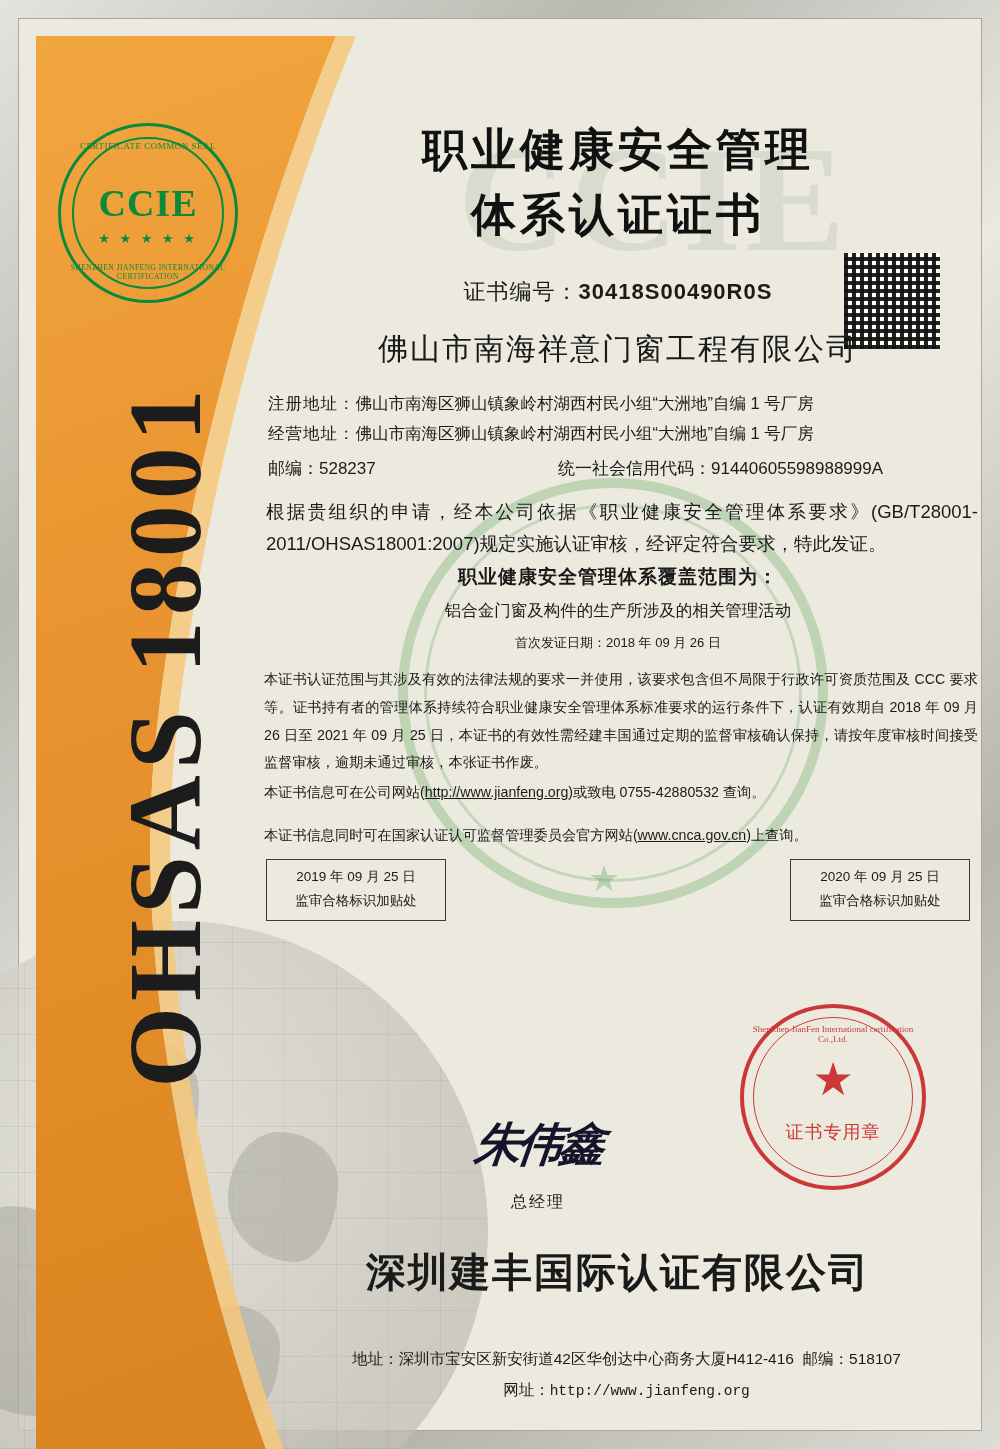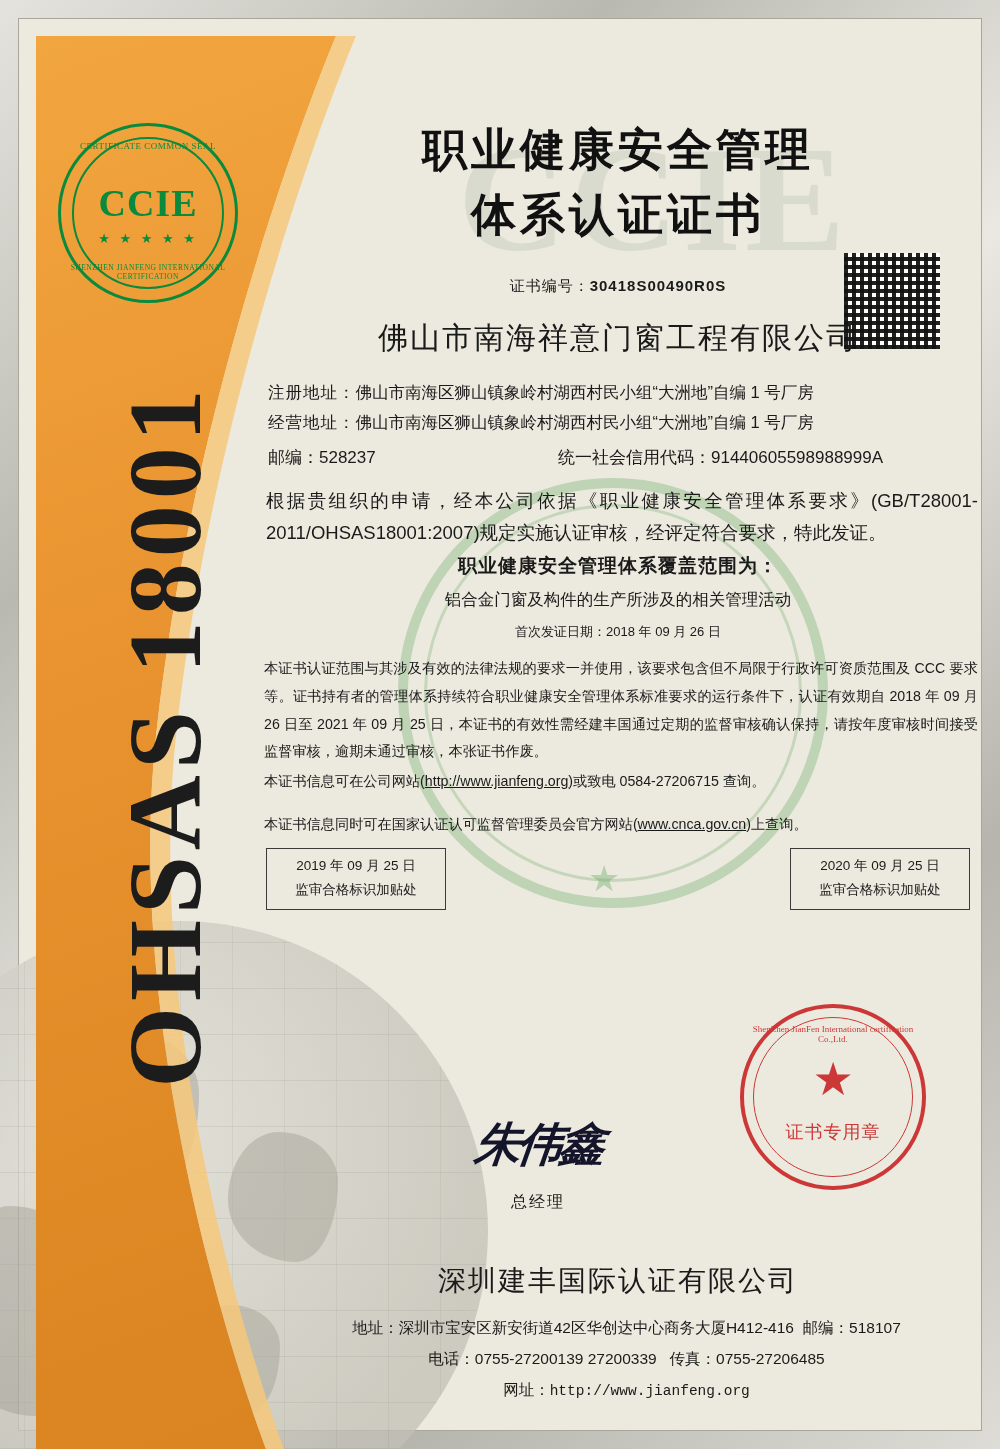--- a/index.html
+++ b/index.html
@@ -203,21 +203,21 @@
     background:
       repeating-linear-gradient(90deg, #111 0 4px, transparent 4px 8px),
       repeating-linear-gradient(0deg, #111 0 4px, #fff 4px 8px);
     background-blend-mode: multiply;
     opacity: .92;
   }
   .row { position: relative; }
   .cert-no {
     margin-top: 28px;
     text-align: center;
-    font-size: 15px;
+    font-size: 22px;
     letter-spacing: 1px;
   }
   .cert-no b { font-weight: bold; }
   .company {
     margin-top: 22px;
     text-align: center;
     font-size: 30px;
     font-weight: normal;
     letter-spacing: 2px;
   }
@@ -341,22 +341,22 @@
   .sign-label {
     margin-top: 16px;
     font-size: 16px;
     letter-spacing: 2px;
   }
   .issuer {
     position: absolute;
     left: 0; right: 0;
     bottom: 128px;
     text-align: center;
-    font-size: 28px;
-    font-weight: normal;
+    font-size: 40px;
+    font-weight: bold;
     letter-spacing: 2px;
   }
   .footer {
     position: absolute;
     left: 17px; right: 0;
     bottom: 22px;
     text-align: center;
     font-size: 15.5px;
     line-height: 2;
   }
@@ -436,21 +436,21 @@
       <div class="scope-head row">职业健康安全管理体系覆盖范围为：</div>
       <div class="scope-body row">铝合金门窗及构件的生产所涉及的相关管理活动</div>
 
       <div class="issue-date row">
         <span>首次发证日期：</span><span>2018 年 09 月 26 日</span>
       </div>
 
       <div class="fineprint row">本证书认证范围与其涉及有效的法律法规的要求一并使用，该要求包含但不局限于行政许可资质范围及 CCC 要求等。证书持有者的管理体系持续符合职业健康安全管理体系标准要求的运行条件下，认证有效期自 2018 年 09 月 26 日至 2021 年 09 月 25 日，本证书的有效性需经建丰国通过定期的监督审核确认保持，请按年度审核时间接受监督审核，逾期未通过审核，本张证书作废。</div>
 
       <div class="fineprint row" style="margin-top:2px;">
-        <span>本证书信息可在公司网站(</span><u><span>http://www.jianfeng.org</span></u><span>)或致电 0584-27206715 查询。</span>
+        <span>本证书信息可在公司网站(</span><u><span>http://www.jianfeng.org</span></u><span>)或致电 0755-42880532 查询。</span>
       </div>
       <div class="fineprint row" style="margin-top:15px;">
         <span>本证书信息同时可在国家认证认可监督管理委员会官方网站(</span><u><span>www.cnca.gov.cn</span></u><span>)上查询。</span>
       </div>
 
       <div class="boxes row">
         <div class="stampbox">
           <div>2019 年 09 月 25 日</div>
           <div>监审合格标识加贴处</div>
         </div>
@@ -472,22 +472,19 @@
         <div class="zw">证书专用章</div>
       </div>
 
       <div class="issuer">深圳建丰国际认证有限公司</div>
 
       <div class="footer">
         <div>
           <span>地址：</span><span>深圳市宝安区新安街道42区华创达中心商务大厦H412-416</span>&nbsp;&nbsp;<span>邮编：</span><span>518107</span>
         </div>
         <div>
-          <span>电话：</span><span>0755-27200139   27200339</span>&nbsp;&nbsp;&nbsp;<span>传真：</span><span>0755-27206485</span>
-        </div>
-        <div>
           <span>网址：</span><span class="web">http://www.jianfeng.org</span>
         </div>
       </div>
 
     </div>
   </div>
 </div>
 
 </body></html>

